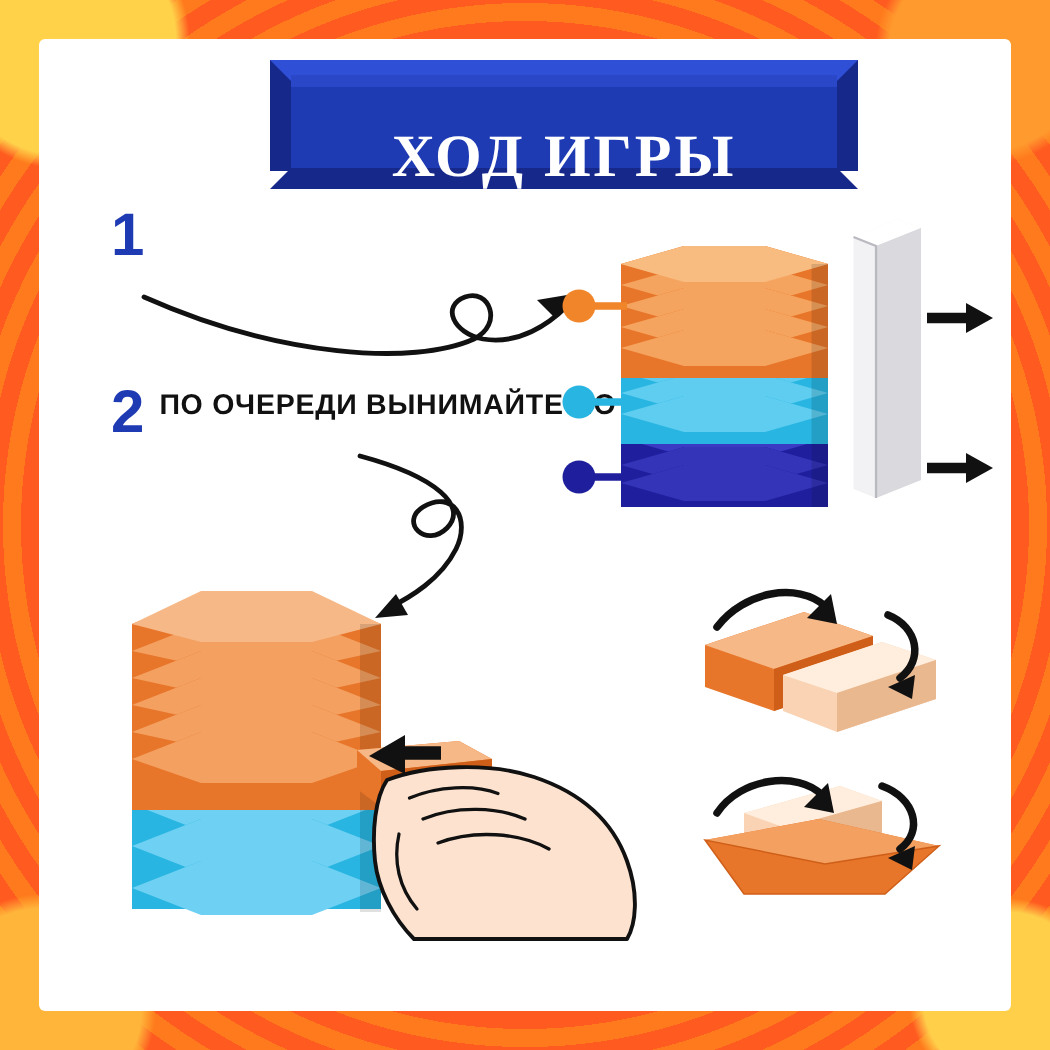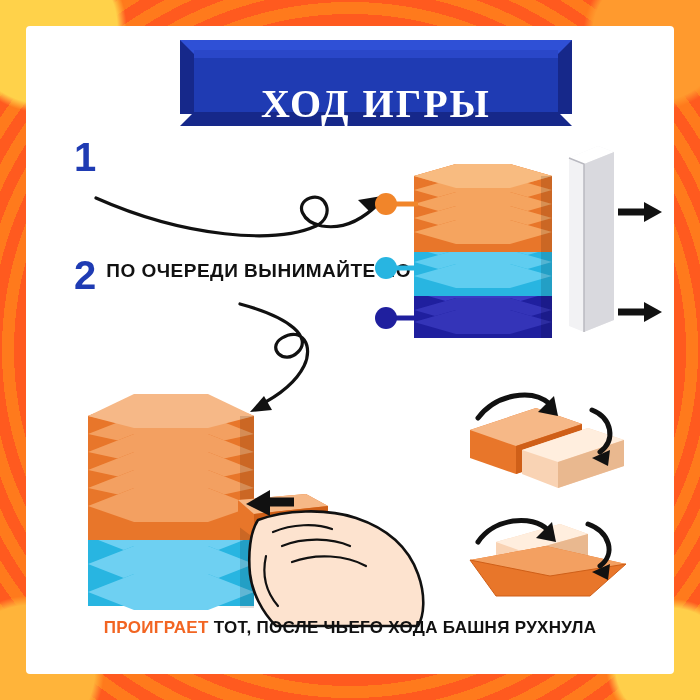--- a/index.html
+++ b/index.html
@@ -298,19 +298,15 @@
         <polygon points="524,550 600,538 564,570 470,570 444,534" fill="none" stroke="#cf5f18" stroke-width="1"></polygon>
 
         <path d="M452 516 C 468 492, 506 488, 522 504" fill="none" stroke="#111111" stroke-width="5" stroke-linecap="round"></path>
         <polygon points="526,496 530,516 510,512" fill="#111111"></polygon>
         <path d="M562 498 C 584 506, 590 528, 574 540" fill="none" stroke="#111111" stroke-width="5" stroke-linecap="round"></path>
         <polygon points="566,546 584,538 582,554" fill="#111111"></polygon>
       </g>
 
     </svg>
 
-    <div class="footer">
-      <span class="hl">ПРОИГРАЕТ</span>
-      <span class="rest">ТОТ, ПОСЛЕ ЧЬЕГО ХОДА БАШНЯ РУХНУЛА</span>
-    </div>
 
   </div>
 </div>
 
 </body></html>

